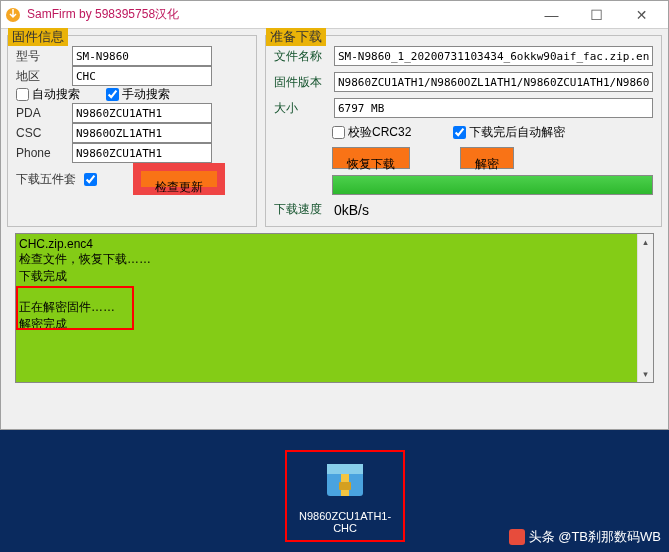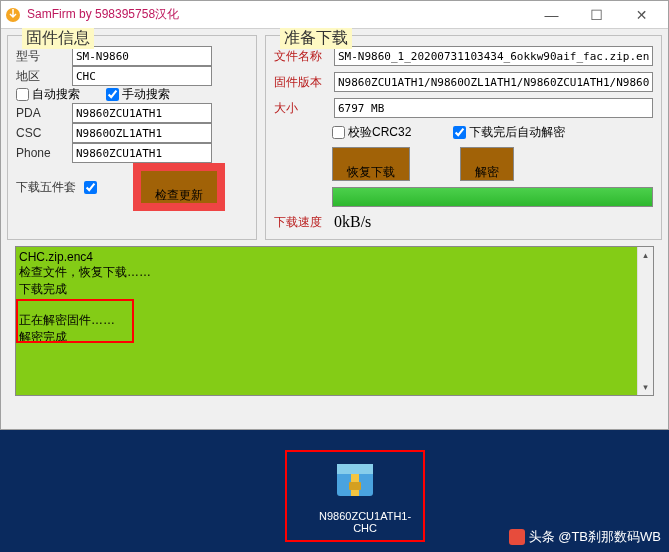--- a/index.html
+++ b/index.html
@@ -5,43 +5,43 @@
 * { box-sizing: border-box; margin: 0; padding: 0; font-family: "Microsoft YaHei", "SimSun", sans-serif; }
 body { background: #0a2a5e; width: 669px; height: 552px; position: relative; }
 .window { background: #f0f0f0; width: 669px; height: 430px; border: 1px solid #a0a0a0; position: relative; }
 .titlebar { height: 28px; background: #fff; display: flex; align-items: center; padding: 0 4px; border-bottom: 1px solid #d0d0d0; }
 .title-icon { width: 16px; height: 16px; margin-right: 6px; }
 .title-text { flex: 1; font-size: 12px; color: #be185d; }
 .win-btns { display: flex; }
 .win-btn { width: 45px; height: 28px; display: flex; align-items: center; justify-content: center; color: #555; font-size: 14px; }
 .body { display: flex; padding: 6px; gap: 8px; background: #f0f0f0; }
 .groupbox { border: 1px solid #c0c0c0; padding: 10px 8px 8px; position: relative; background: #f0f0f0; }
-.groupbox-title { position: absolute; top: -8px; left: 14px; background: #fef9c3; padding: 0 4px; font-size: 16px; color: #333; }
+.groupbox-title { position: absolute; top: -8px; left: 0; background: #eab308; padding: 0 4px; font-size: 13px; color: #333; }
 .left { width: 250px; }
 .right { flex: 1; }
 .row { display: flex; align-items: center; gap: 6px; }
 .label { font-size: 12px; width: 50px; color: #333; }
-.label-r { font-size: 12px; width: 54px; color: #b91c1c; }
+.label-r { font-size: 12px; width: 54px; color: #14532d; }
 .input { height: 20px; border: 1px solid #888; background: #fff; font-size: 11px; padding: 0 3px; font-family: "SimSun", monospace; }
 .input-l { width: 140px; }
 .input-r { flex: 1; }
 .cb { display: flex; align-items: center; font-size: 12px; gap: 3px; }
 .cb input { width: 13px; height: 13px; }
 .inner-right { display: flex; flex-direction: column; gap: 6px; }
-.btn { height: 22px; border: 1px solid #888; background: #a16207; font-size: 12px; padding: 16px 14px; cursor: pointer; }
+.btn { height: 22px; border: 1px solid #888; background: #f97316; font-size: 12px; padding: 8px 14px; cursor: pointer; }
 .btn.highlighted { border: 8px solid #ef4444; }
 .progress { height: 20px; border: 1px solid #888; background: linear-gradient(#4cd04c,#2eb82e); }
 .log { margin: 0 14px 6px; height: 150px; border: 1px solid #888; background: #84cc16; font-size: 12px; font-family: "SimSun", monospace; padding: 3px; position: relative; overflow: hidden; }
 .log .scrollbar { position: absolute; right: 0; top: 0; bottom: 0; width: 16px; background: #f0f0f0; border-left: 1px solid #ddd; }
 .arrow { height: 16px; display: flex; align-items: center; justify-content: center; font-size: 9px; color: #555; }
 .redbox1 { position: absolute; border: 2px solid red; pointer-events: none; }
 .desktop-icon { position: absolute; left: 285px; top: 450px; width: 100px; text-align: center; }
 .desktop-icon-box { border: 2px solid red; padding: 4px 12px 6px; display: inline-block; }
 .file-icon { width: 48px; height: 48px; margin: 0 auto; }
-.desktop-label { color: #fff; font-size: 11px; margin-top: 2px; margin-left: 20px; }
+.desktop-label { color: #fff; font-size: 11px; margin-top: 2px; }
 .footer { position: absolute; right: 8px; bottom: 6px; color: #fff; font-size: 13px; display: flex; align-items: center; gap: 4px; }
 .tt-icon { width: 16px; height: 16px; background: #e74c3c; border-radius: 3px; display: inline-block; }
 </style>
 </head>
 <body>
 
 <div class="window">
   <div class="titlebar">
     <svg class="title-icon" viewBox="0 0 16 16">
         <circle cx="8" cy="8" r="7" fill="#f5a623"></circle>
@@ -121,21 +121,21 @@
       </div>
       <div class="row" style="padding-left:58px;gap:50px">
         <button class="btn">恢复下载</button>
         <button class="btn">解密</button>
       </div>
       <div class="row" style="padding-left:58px">
         <div class="progress" style="flex:1"></div>
       </div>
       <div class="row">
         <span class="label-r">下载速度</span>
-        <span style="font-size:16px;font-family:Liberation Serif, serif">0kB/s</span>
+        <span style="font-size:14px;font-family:Liberation Sans, sans-serif">0kB/s</span>
       </div>
     </div>
   </div>
 
   <div class="log">
     <div id="log-lines">
         <div>CHC.zip.enc4</div>
         <div>检查文件，恢复下载……</div>
         <div>下载完成</div>
         <div>&nbsp;</div>

